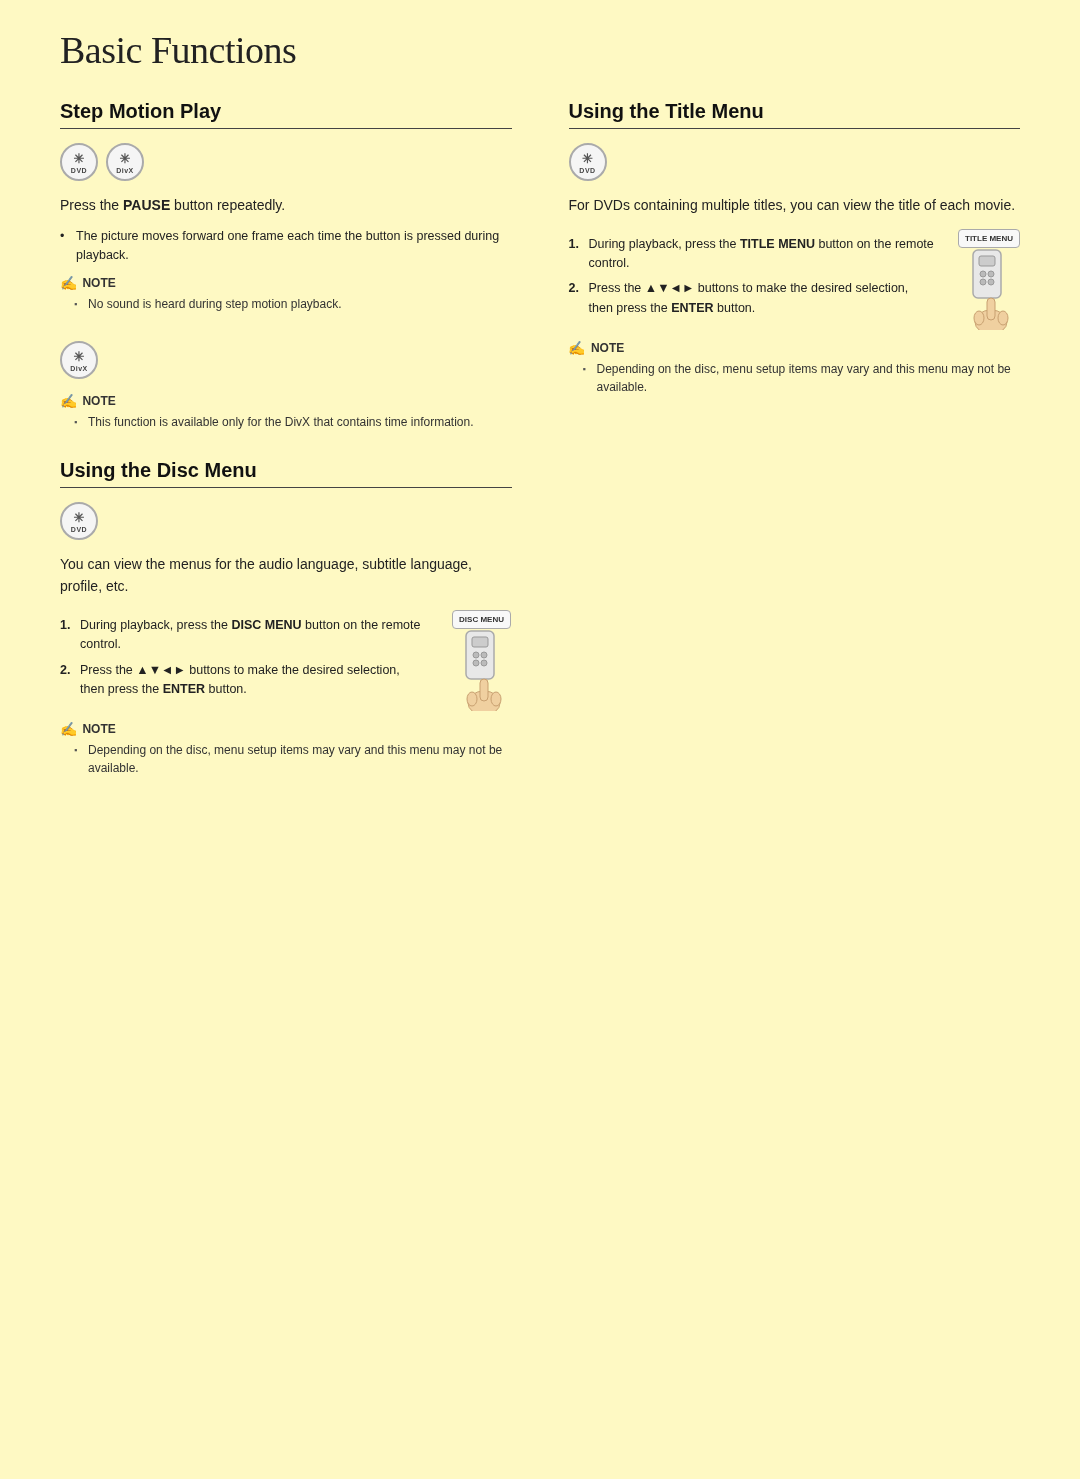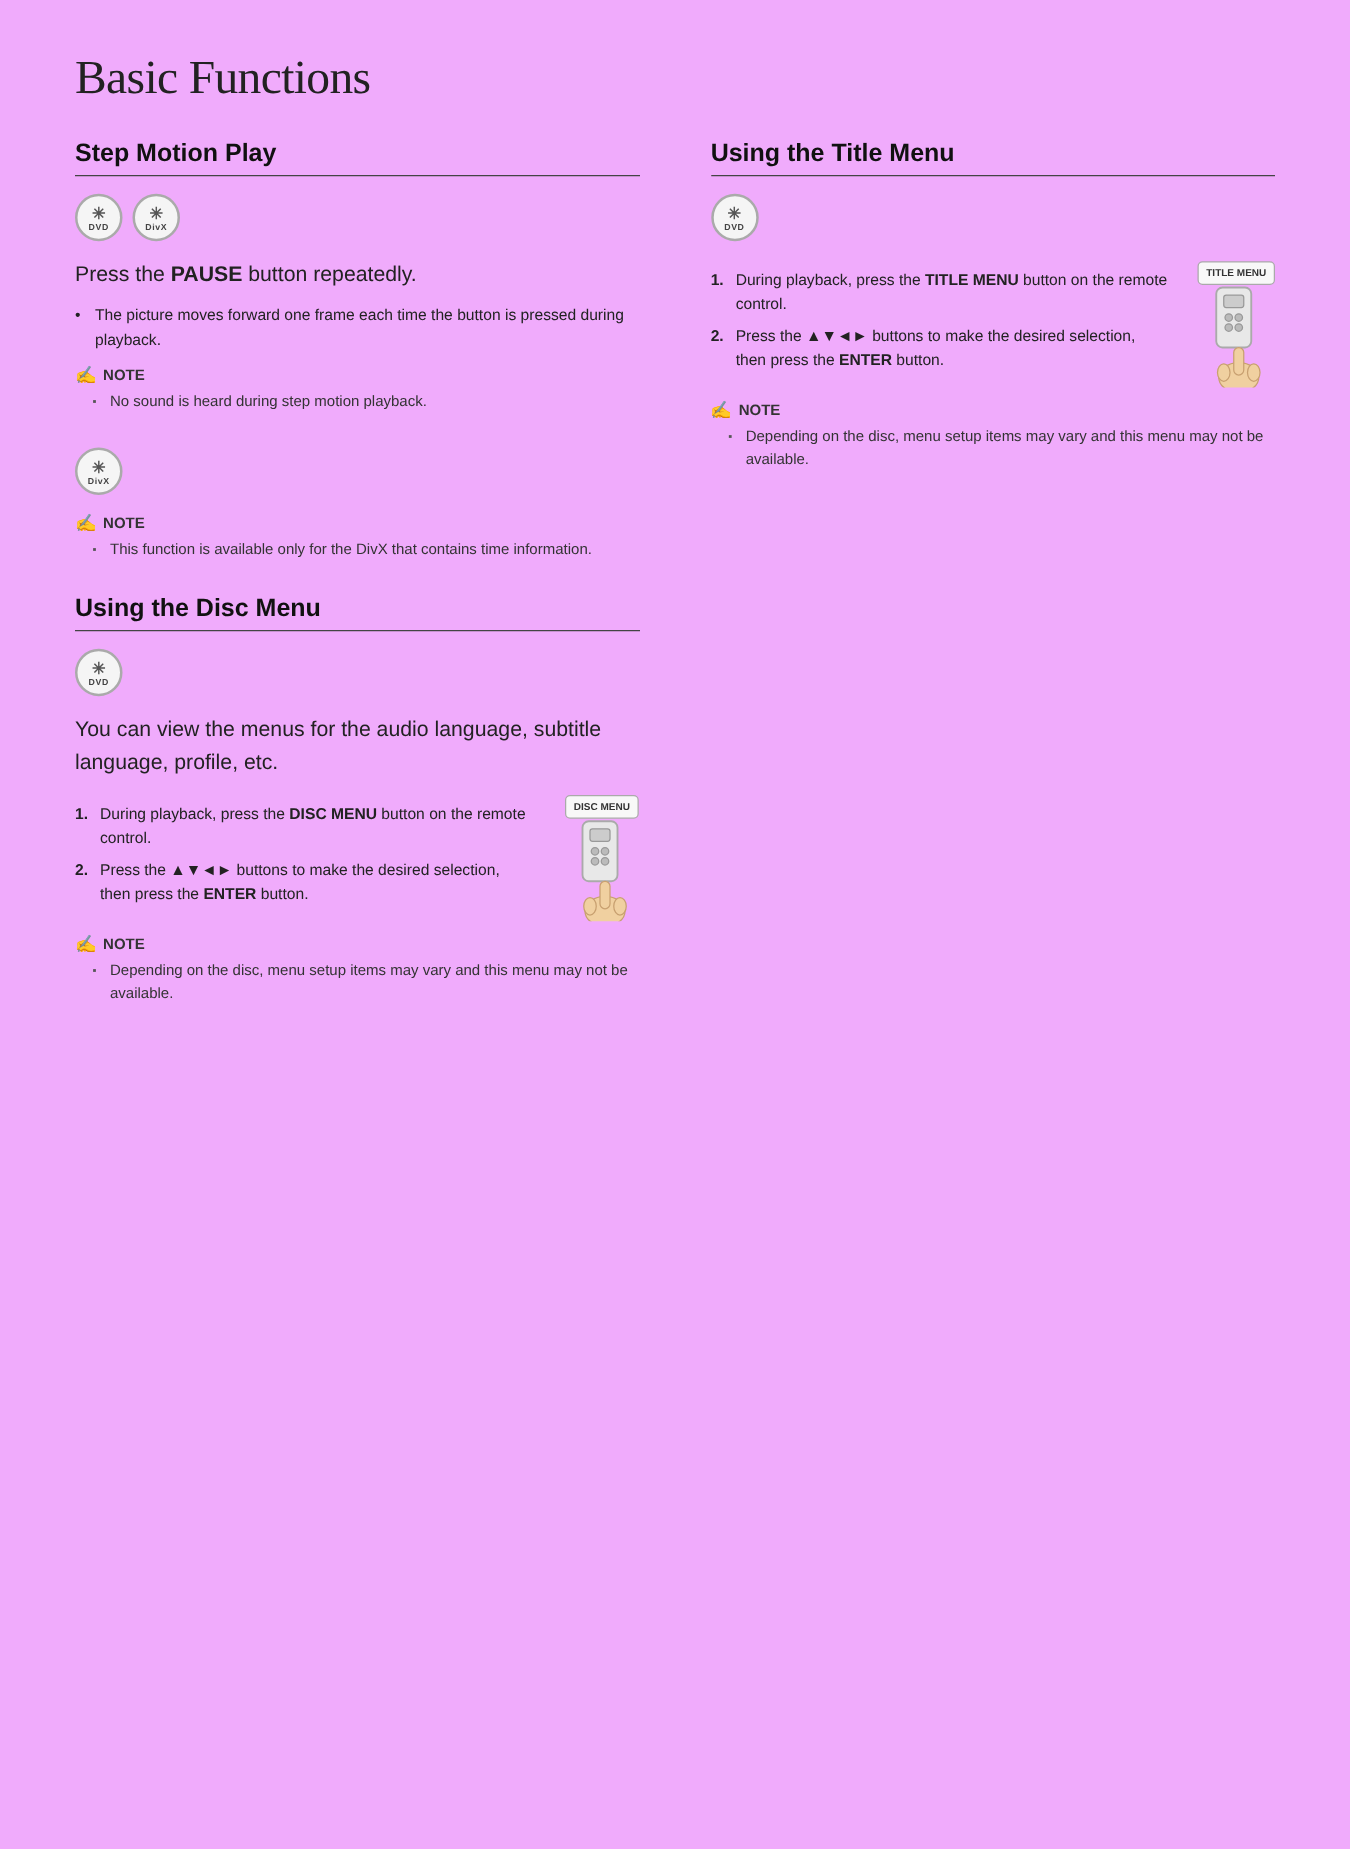--- a/index.html
+++ b/index.html
@@ -9,23 +9,23 @@
       font-size: 13px;
       color: #222;
       width: 1080px;
       min-height: 1479px;
       position: relative;
     }
 
     .page-wrapper {
       width: 1080px;
       min-height: 1479px;
-      padding: 40px 60px 40px 60px;
+      padding: 28px 60px 40px 60px;
       position: relative;
-      background: #f0abfc;
+      background: #fef9c3;
     }
 
     
     .corner-mark {
       position: absolute;
       width: 18px;
       height: 18px;
       border-color: #999;
       border-style: solid;
     }
@@ -96,21 +96,21 @@
     }
 
     .badge .label {
       font-size: 7px;
       font-weight: bold;
       color: #444;
       letter-spacing: 0.5px;
     }
 
     .body-text {
-      font-size: 17px;
+      font-size: 14px;
       color: #222;
       line-height: 1.55;
       margin-bottom: 10px;
     }
 
     .body-text b {
       font-weight: bold;
     }
 
     .bullet-list {
@@ -424,20 +424,21 @@
       <div class="section-block">
         <h2 class="section-title">Using the Title Menu</h2>
 
         <div class="badge-row">
           <div class="badge">
             <span class="star">✳</span>
             <span class="label">DVD</span>
           </div>
         </div>
 
+        <p class="body-text">For DVDs containing multiple titles, you can view the title of each movie.</p>
 
         <div class="title-menu-area">
           <div class="step-num-text">
             <ol class="numbered-list">
               <li>
                 <span class="num">1.</span>
                 <span>During playback, press the <b>TITLE MENU</b> button on the remote control.</span>
               </li>
               <li>
                 <span class="num">2.</span>

